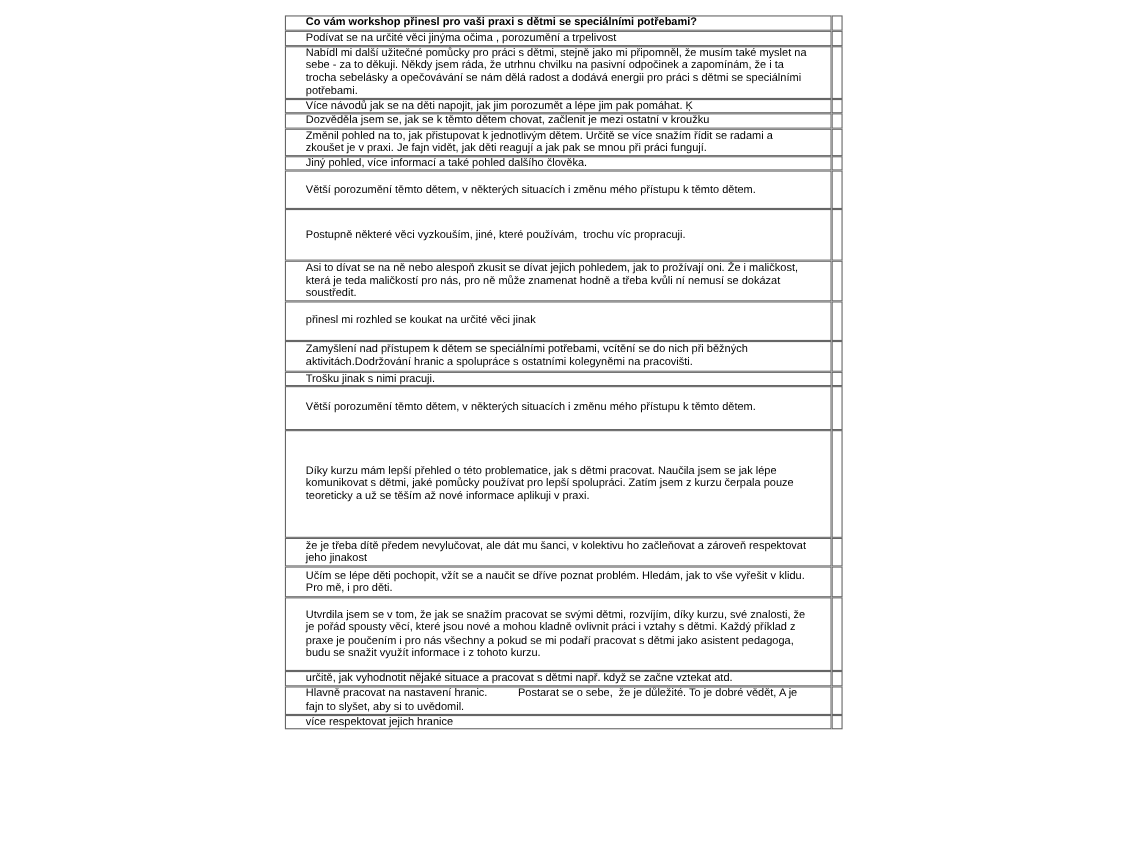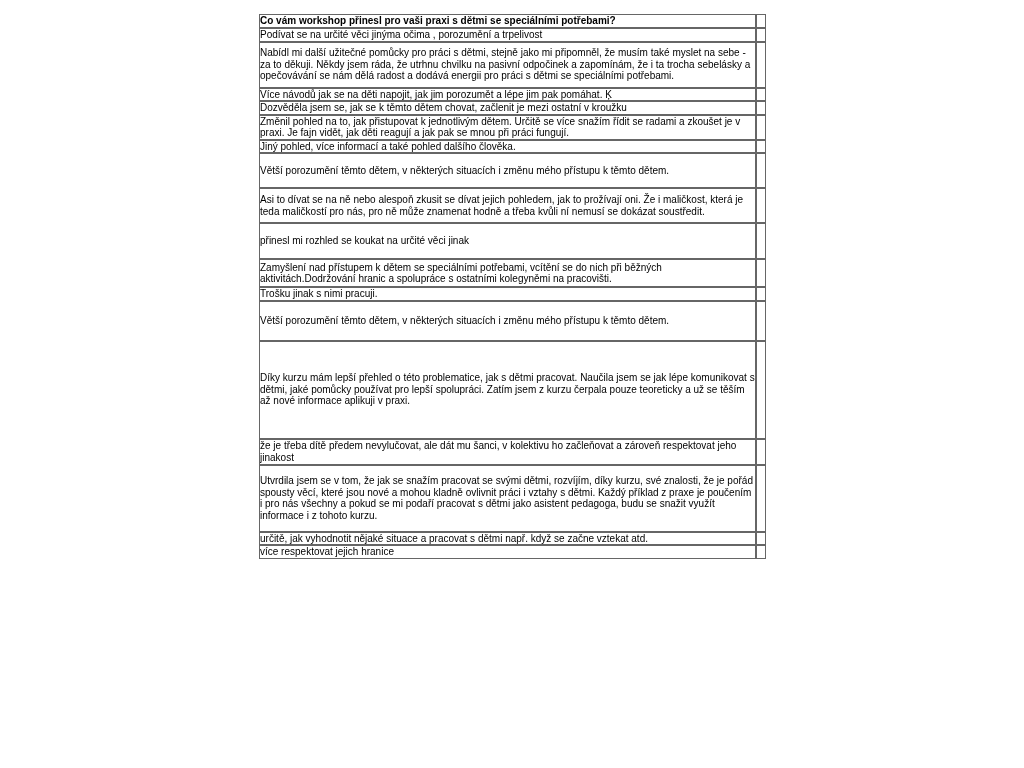--- a/index.html
+++ b/index.html
@@ -19,21 +19,21 @@
     border-spacing: 0;
   }
   table.survey col.c-main { width: 497px; }
   table.survey col.c-side { width: 10px; }
   table.survey td {
     border: 1px solid #666666;
     background: #ffffff;
     color: #000000;
     font-size: 10px;
     line-height: 11.5px;
-    padding: 0 0;
+    padding: 0 18px;
     vertical-align: middle;
     text-align: left;
     white-space: pre-wrap;
     word-wrap: break-word;
     overflow: hidden;
   }
   table.survey td.side { padding: 0; }
   table.survey td.hdr { font-weight: bold; }
 </style>
 </head>
@@ -71,20 +71,24 @@
       <td class="side"></td>
     </tr>
     <tr style="height:13px">
       <td>Jiný pohled, více informací a také pohled dalšího člověka.</td>
       <td class="side"></td>
     </tr>
     <tr style="height:35px">
       <td>Větší porozumění těmto dětem, v některých situacích i změnu mého přístupu k těmto dětem.</td>
       <td class="side"></td>
     </tr>
+    <tr style="height:47px">
+      <td>Postupně některé věci vyzkouším, jiné, které používám,  trochu víc propracuji.</td>
+      <td class="side"></td>
+    </tr>
     <tr style="height:35px">
       <td>Asi to dívat se na ně nebo alespoň zkusit se dívat jejich pohledem, jak to prožívají oni. Že i maličkost, která je teda maličkostí pro nás, pro ně může znamenat hodně a třeba kvůli ní nemusí se dokázat soustředit.</td>
       <td class="side"></td>
     </tr>
     <tr style="height:36px">
       <td>přinesl mi rozhled se koukat na určité věci jinak</td>
       <td class="side"></td>
     </tr>
     <tr style="height:28px">
       <td>Zamyšlení nad přístupem k dětem se speciálními potřebami, vcítění se do nich při běžných aktivitách.Dodržování hranic a spolupráce s ostatními kolegyněmi na pracovišti.</td>
@@ -99,26 +103,34 @@
       <td class="side"></td>
     </tr>
     <tr style="height:98px">
       <td>Díky kurzu mám lepší přehled o této problematice, jak s dětmi pracovat. Naučila jsem se jak lépe komunikovat s dětmi, jaké pomůcky používat pro lepší spolupráci. Zatím jsem z kurzu čerpala pouze teoreticky a už se těším až nové informace aplikuji v praxi.</td>
       <td class="side"></td>
     </tr>
     <tr style="height:26px">
       <td>že je třeba dítě předem nevylučovat, ale dát mu šanci, v kolektivu ho začleňovat a zároveň respektovat jeho jinakost</td>
       <td class="side"></td>
     </tr>
+    <tr style="height:28px">
+      <td>Učím se lépe děti pochopit, vžít se a naučit se dříve poznat problém. Hledám, jak to vše vyřešit v klidu. Pro mě, i pro děti.</td>
+      <td class="side"></td>
+    </tr>
     <tr style="height:67px">
       <td>Utvrdila jsem se v tom, že jak se snažím pracovat se svými dětmi, rozvíjím, díky kurzu, své znalosti, že je pořád spousty věcí, které jsou nové a mohou kladně ovlivnit práci i vztahy s dětmi. Každý příklad z praxe je poučením i pro nás všechny a pokud se mi podaří pracovat s dětmi jako asistent pedagoga, budu se snažit využít informace i z tohoto kurzu.</td>
       <td class="side"></td>
     </tr>
     <tr style="height:13px">
       <td>určitě, jak vyhodnotit nějaké situace a pracovat s dětmi např. když se začne vztekat atd.</td>
+      <td class="side"></td>
+    </tr>
+    <tr style="height:26px">
+      <td>Hlavně pracovat na nastavení hranic.          Postarat se o sebe,  že je důležité. To je dobré vědět, A je fajn to slyšet, aby si to uvědomil.</td>
       <td class="side"></td>
     </tr>
     <tr style="height:13px">
       <td>více respektovat jejich hranice</td>
       <td class="side"></td>
     </tr>
   </tbody>
     </table>
 </div>
 

